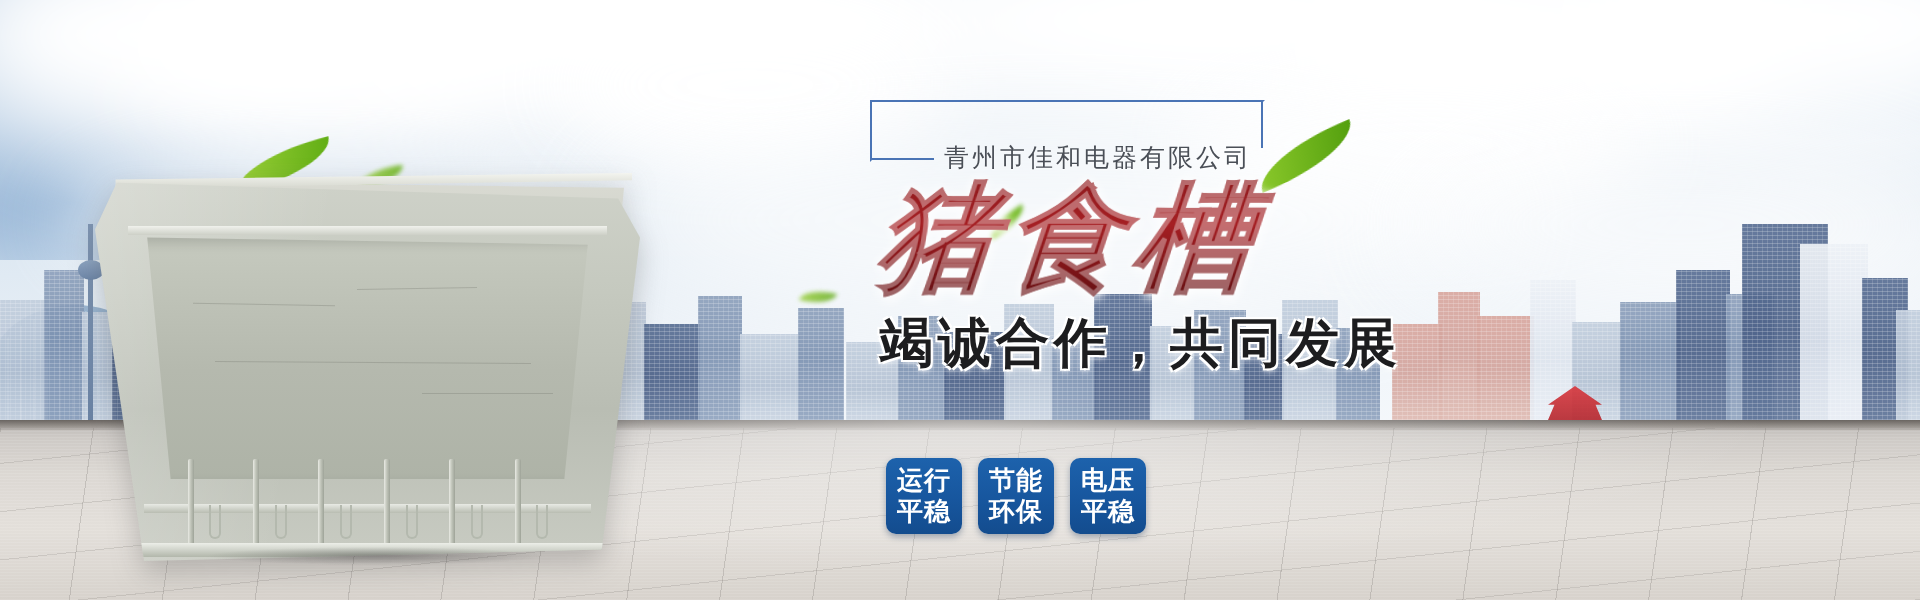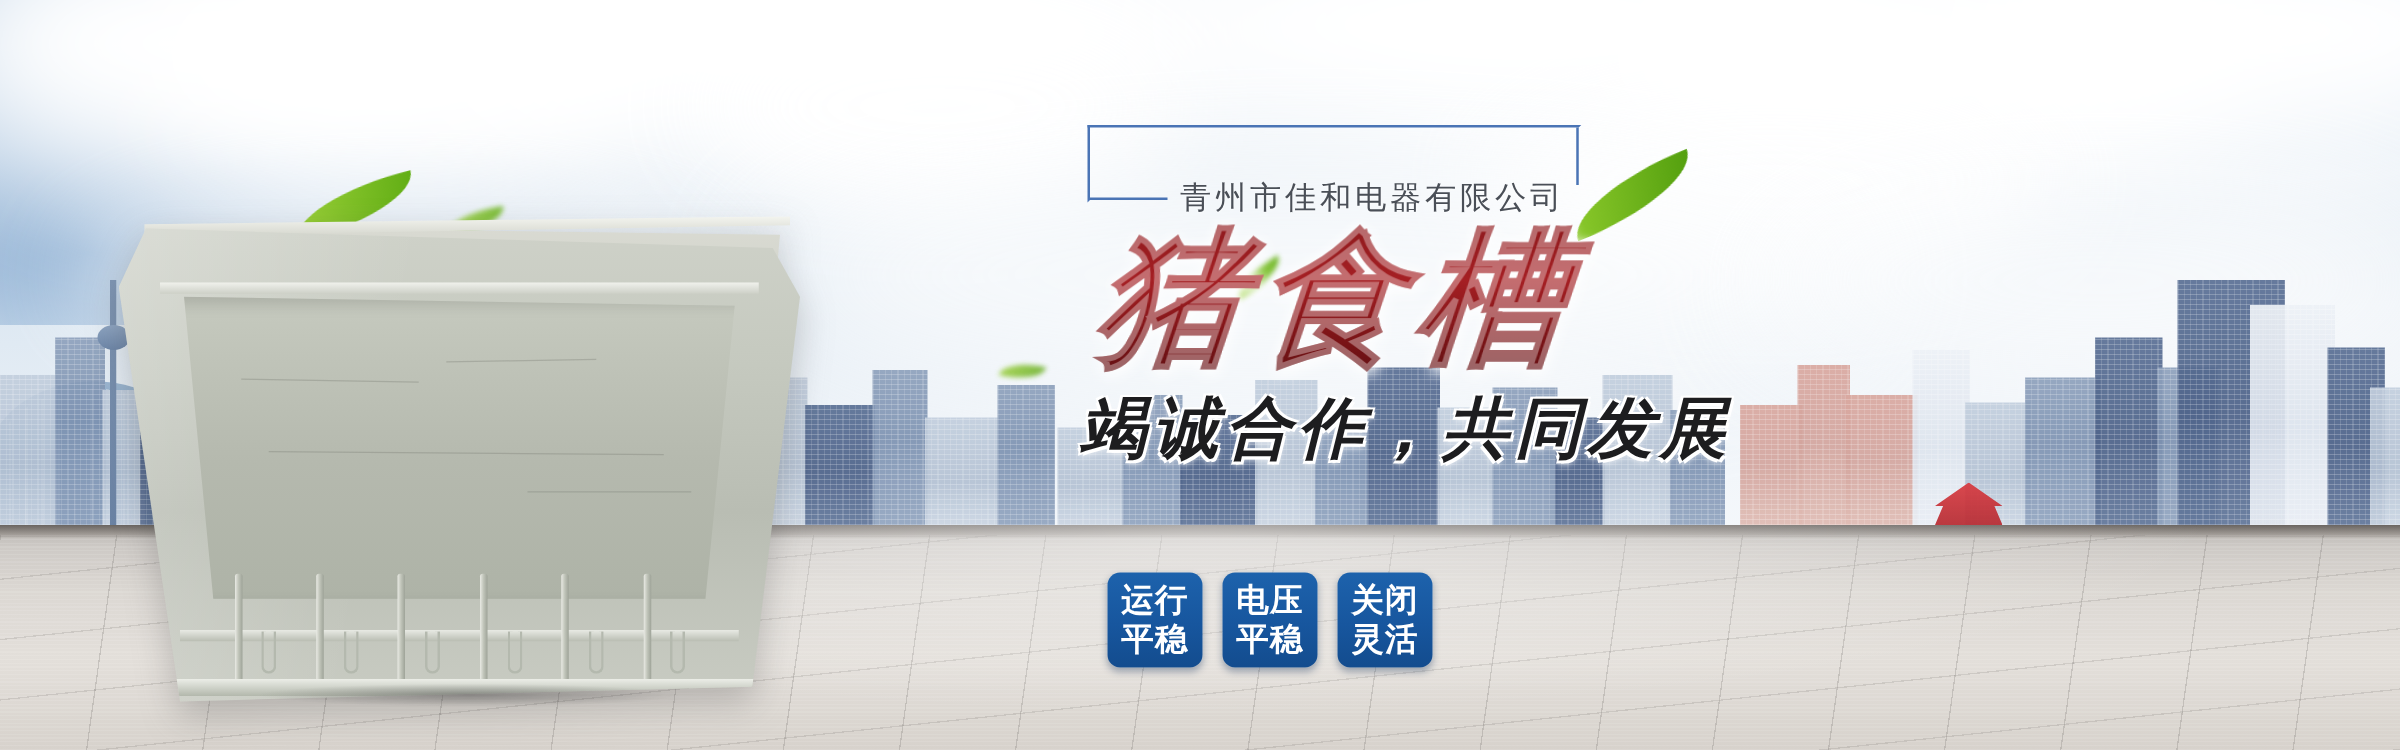--- a/index.html
+++ b/index.html
@@ -191,25 +191,24 @@
     font-size:118px; line-height:1.12; font-weight:700; font-style:italic;
     letter-spacing:10px; white-space:nowrap;
     background:linear-gradient(180deg,#8d1a1d 0%, #a51f23 38%, #7d1417 72%, #5e0f12 100%);
     -webkit-background-clip:text; background-clip:text; color:transparent;
     -webkit-text-stroke:1px rgba(255,255,255,.35);
     filter:drop-shadow(2px 4px 5px rgba(255,255,255,.75)) drop-shadow(-2px -2px 3px rgba(255,255,255,.55));
     transform:skewX(-5deg);
   }
 
   .subtitle{
-    margin-top:2px; margin-left:4px; white-space:nowrap;
+    margin-top:2px; margin-left:20px; white-space:nowrap;
     font-size:53px; font-weight:700; letter-spacing:5px; color:#1d1d1f;
     text-shadow:0 0 3px #fff, 2px 2px 0 #fff, -2px -2px 0 #fff, 2px -2px 0 #fff, -2px 2px 0 #fff,
                 0 3px 6px rgba(255,255,255,.8);
-    font-style:italic;
   }
 
   
   .badges{
     position:absolute; left:886px; top:458px; display:flex; gap:16px;
   }
   .badge{
     width:76px; height:76px; border-radius:10px;
     background:linear-gradient(180deg,#1d62ac 0%, #17569e 55%, #134c8e 100%);
     box-shadow:0 3px 6px rgba(20,50,90,.35);
@@ -348,22 +347,22 @@
 
     <div class="subtitle">竭诚合作，共同发展</div>
   </div>
 
   <div class="badges">
     <div class="badge">
       <span>运行</span>
       <span>平稳</span>
     </div>
     <div class="badge">
+      <span>节能</span>
+      <span>环保</span>
+    </div>
+    <div class="badge">
       <span>电压</span>
       <span>平稳</span>
     </div>
-    <div class="badge">
-      <span>关闭</span>
-      <span>灵活</span>
-    </div>
   </div>
 
 </div>
 
 </body></html>

